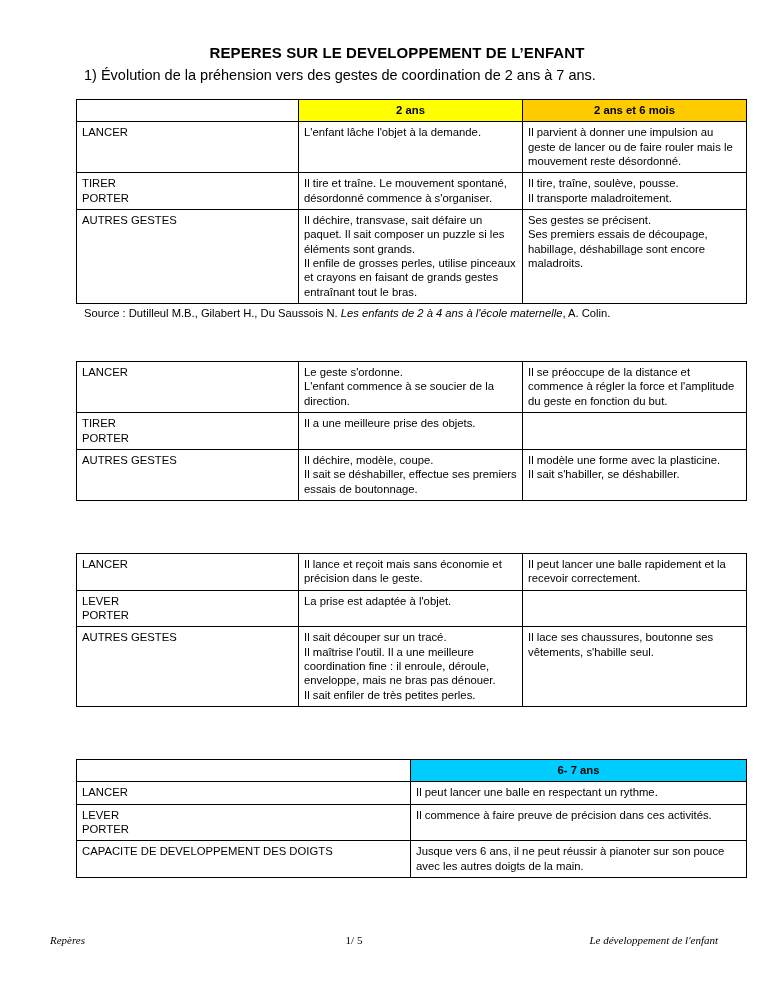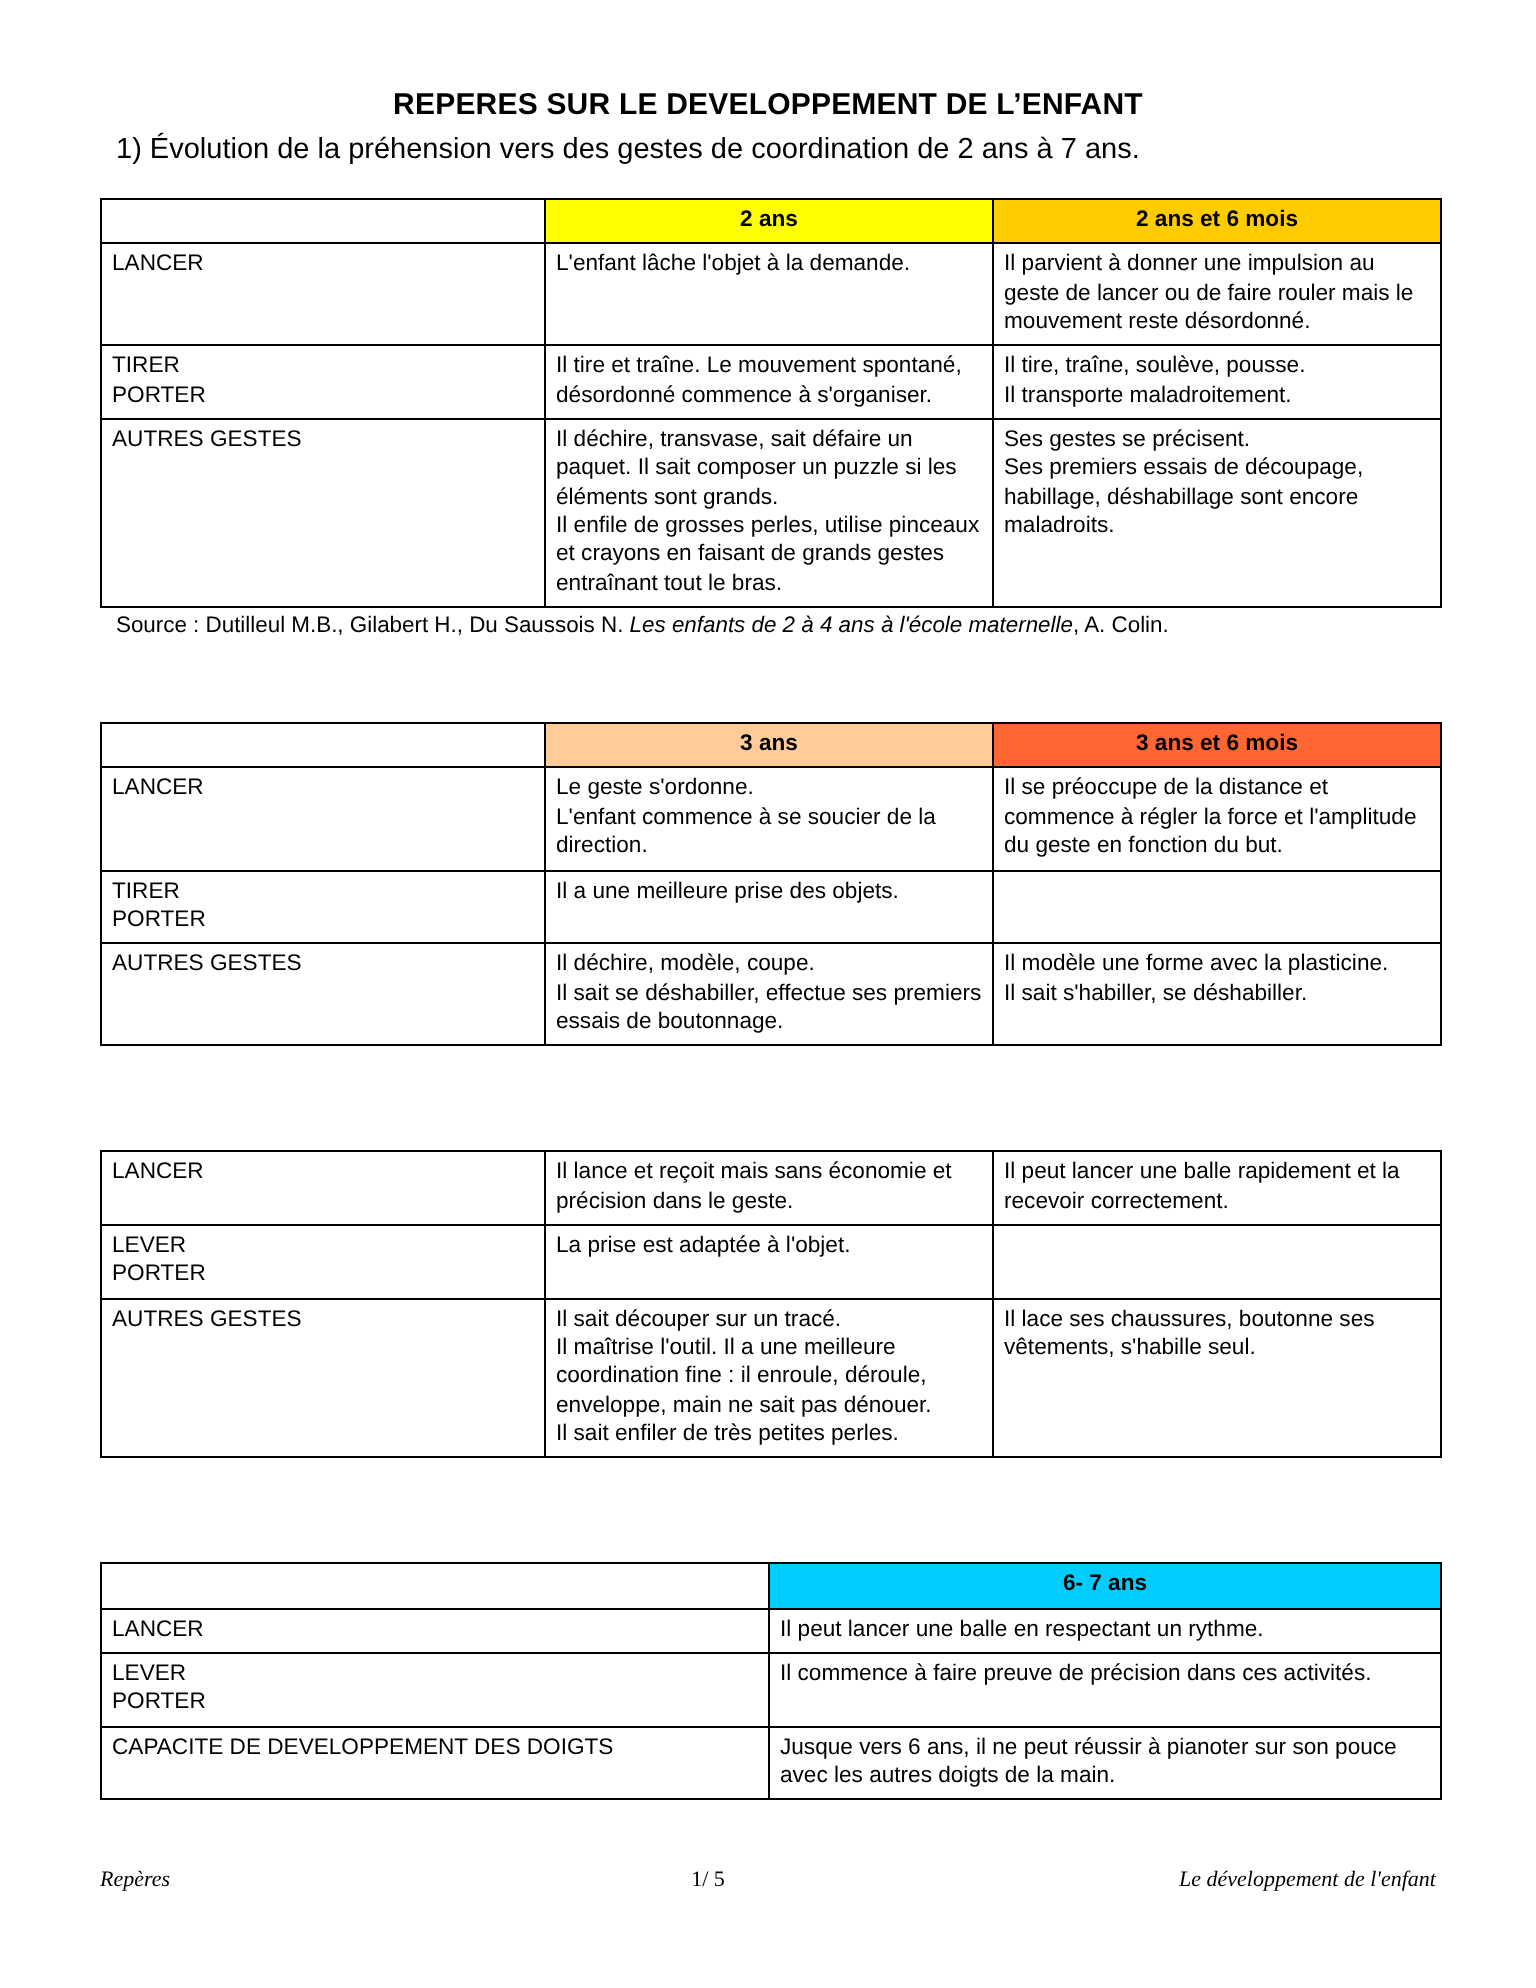--- a/index.html
+++ b/index.html
@@ -12,21 +12,21 @@
     height: 994px;
     font-family: "Liberation Sans", sans-serif;
     color: #000000;
     position: relative;
     overflow: hidden;
   }
   .page {
     box-sizing: border-box;
     width: 768px;
     height: 994px;
-    padding: 44px 50px 20px 50px;
+    padding: 44px 50px 20px 76px;
     position: relative;
   }
   .doc-title {
     text-align: center;
     font-size: 15px;
     font-weight: bold;
     letter-spacing: 0.1px;
     margin: 0 0 6px 0;
   }
   .doc-subtitle {
@@ -164,25 +164,20 @@
   <div class="tbl-gap-1"></div>
 
   <table class="grid">
     <colgroup>
         <col style="width:222px">
         <col style="width:224px">
         <col style="width:224px">
       </colgroup>
     <tbody>
       <tr>
-        <td class="blank"></td>
-        <td class="hdr" style="background:#FFCC99">3 ans</td>
-        <td class="hdr" style="background:#FF6633">3 ans et 6 mois</td>
-      </tr>
-      <tr>
         <td>
             <span class="cell-line">LANCER</span>
           </td>
         <td>
             <span class="cell-line">Le geste s'ordonne.</span>
             <span class="cell-line">L'enfant commence à se soucier de la direction.</span>
           </td>
         <td>
             <span class="cell-line">Il se préoccupe de la distance et commence à régler la force et l'amplitude du geste en fonction du but.</span>
           </td>
@@ -246,21 +241,21 @@
         <td>
             <span class="cell-line"></span>
           </td>
       </tr>
       <tr>
         <td>
             <span class="cell-line">AUTRES GESTES</span>
           </td>
         <td>
             <span class="cell-line">Il sait découper sur un tracé.</span>
-            <span class="cell-line">Il maîtrise l'outil. Il a une meilleure coordination fine : il enroule, déroule, enveloppe, main ne sait pas dénouer.</span>
+            <span class="cell-line">Il maîtrise l'outil. Il a une meilleure coordination fine : il enroule, déroule, enveloppe, mais ne bras pas dénouer.</span>
             <span class="cell-line">Il sait enfiler de très petites perles.</span>
           </td>
         <td>
             <span class="cell-line">Il lace ses chaussures, boutonne ses vêtements, s'habille seul.</span>
           </td>
       </tr>
     </tbody>
   </table>
 
   <div class="tbl-gap-3"></div>

